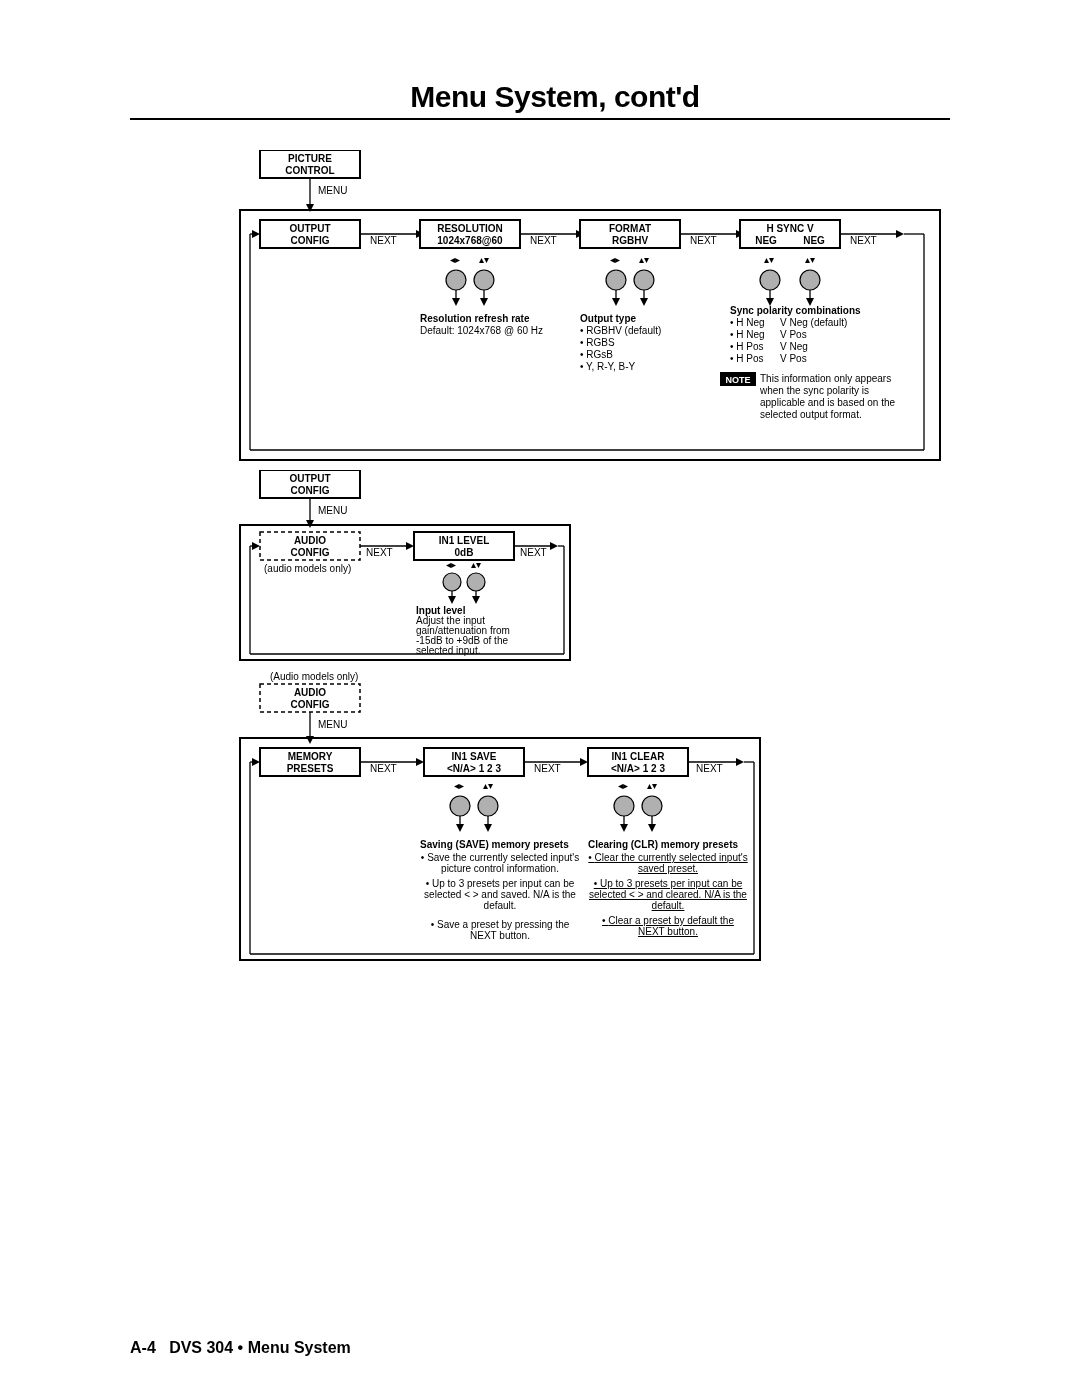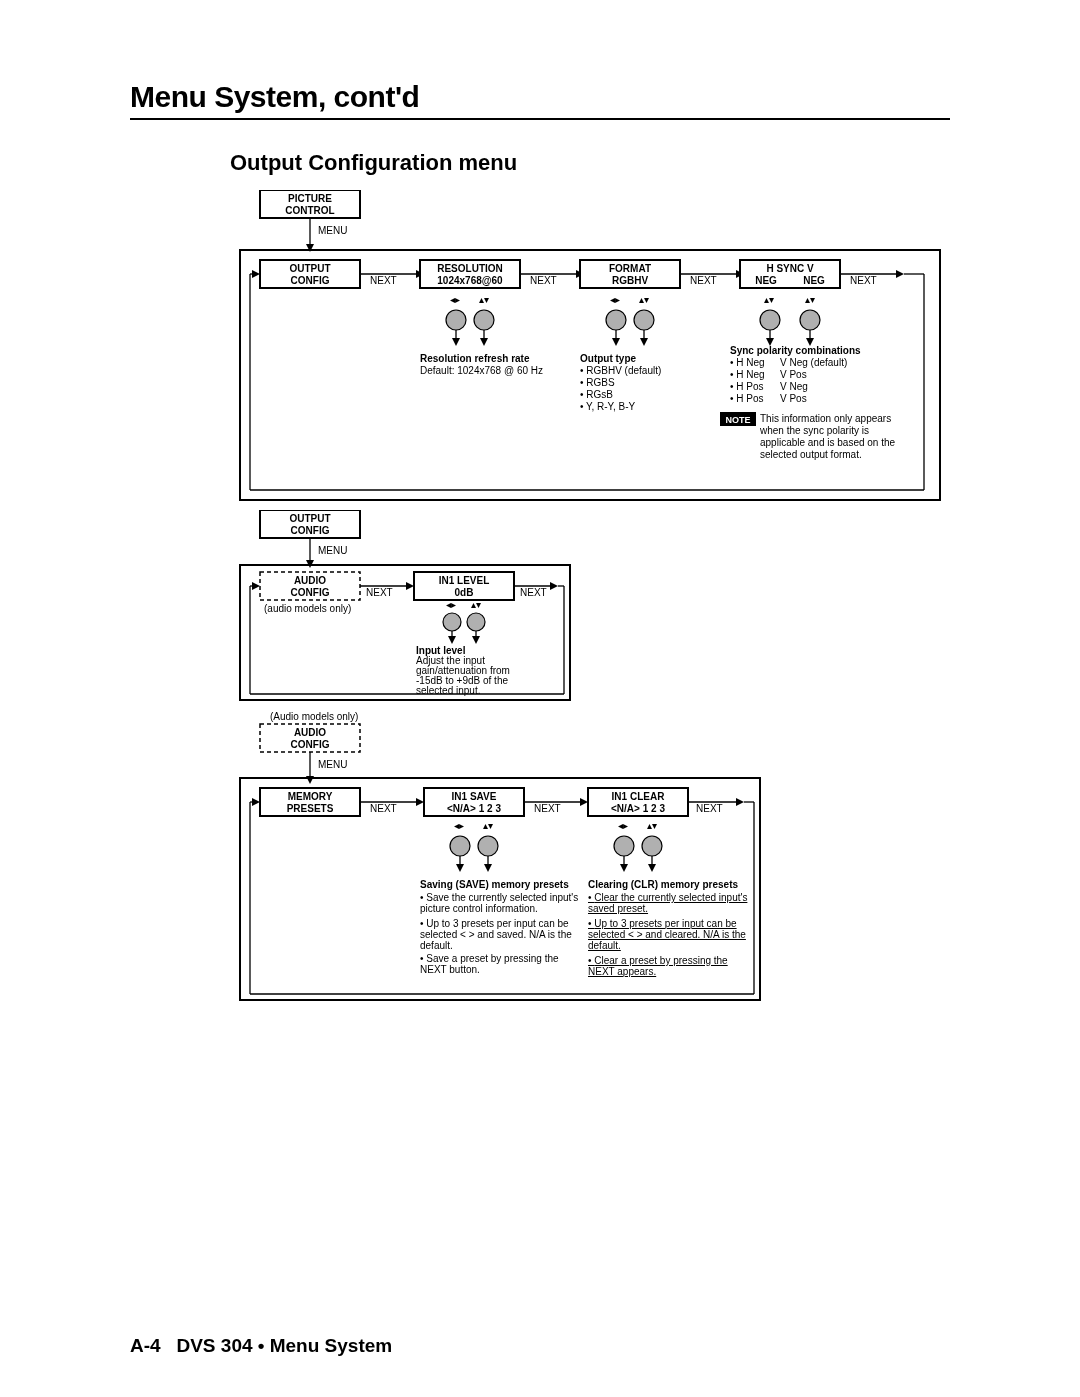--- a/index.html
+++ b/index.html
@@ -7,20 +7,21 @@
     margin: 0; padding: 0;
     width: 1080px; height: 1397px;
     background: #fff;
     font-family: Arial, Helvetica, sans-serif;
     color: #000;
   }
   .page {
     padding: 80px 100px 40px 130px;
     position: relative;
     height: 100%;
+    text-align: center;
   }
   .page-title {
     font-size: 30px;
     font-weight: 800;
     margin: 0 0 4px 0;
     letter-spacing: -0.5px;
   }
   .rule {
     border: none;
     border-top: 2.5px solid #000;
@@ -43,35 +44,34 @@
   .mtxt2 { font: 700 10px Arial; text-anchor: middle; }
   .next { font: 400 10px Arial; }
   .lbl  { font: 400 10px Arial; }
   .lblb { font: 700 10px Arial; }
   .bullet { font: 400 10px Arial; }
   .noteb { fill:#000; }
   .notet { font: 700 9px Arial; fill:#fff; }
   .footer {
     position: absolute;
     bottom: 40px; left: 130px;
-    font-size: 19px;
+    font-size: 16px;
   }
   .footer b { font-weight: 800; }
   .knob-btn { fill:#b0b0b0; stroke:#000; stroke-width:1.2; }
   .arrow { stroke:#000; stroke-width:1.3; fill:none; }
   .arrowhead { fill:#000; }
 </style>
 </head>
 <body>
 
 <div class="page">
   <h1 class="page-title">Menu System, cont'd</h1>
   <hr class="rule">
 
-  <h2 class="section-title">Output Configuration menu</h2>
   <div class="diagram">
     <svg width="720" height="320" viewBox="0 0 720 320">
 
       <rect x="10" y="60" width="700" height="250" class="mbox" fill="none"></rect>
 
       <rect x="30" y="0" width="100" height="28" class="mbox"></rect>
       <text class="mtxt" x="80" y="12"><tspan>PICTURE</tspan></text>
       <text class="mtxt" x="80" y="24"><tspan>CONTROL</tspan></text>
       <line x1="80" y1="28" x2="80" y2="58" class="arrow"></line>
       <polygon class="arrowhead" points="80,62 76,54 84,54"></polygon>
@@ -288,30 +288,30 @@
           <polygon class="arrowhead" points="394,162 390,154 398,154"></polygon>
         <line x1="422" y1="146" x2="422" y2="158" class="arrow"></line>
           <polygon class="arrowhead" points="422,162 418,154 426,154"></polygon>
       </g>
 
       <text class="lblb" x="190" y="178">Saving (SAVE) memory presets</text>
       <foreignObject x="190" y="182" width="160" height="100">
         <div xmlns="http://www.w3.org/1999/xhtml" style="font:10px Arial;">
           <div>• <span>Save the currently selected input's picture control information.</span></div>
           <div style="margin-top:4px;">• <span>Up to 3 presets per input can be selected &lt; &gt; and saved. N/A is the default.</span></div>
-          <div style="margin-top:2px;">• <span>Save a preset by pressing the NEXT button.</span></div>
+          <div style="margin-top:8px;">• <span>Save a preset by pressing the NEXT button.</span></div>
         </div>
       </foreignObject>
 
       <text class="lblb" x="358" y="178">Clearing (CLR) memory presets</text>
       <foreignObject x="358" y="182" width="160" height="100">
         <div xmlns="http://www.w3.org/1999/xhtml" style="font:10px Arial;text-decoration:underline;">
           <div>• <span>Clear the currently selected input's saved preset.</span></div>
           <div style="margin-top:4px;">• <span>Up to 3 presets per input can be selected &lt; &gt; and cleared. N/A is the default.</span></div>
-          <div style="margin-top:4px;">• <span>Clear a preset by pressing the NEXT appears.</span></div>
+          <div style="margin-top:4px;">• <span>Clear a preset by default the NEXT button.</span></div>
         </div>
       </foreignObject>
     </svg>
   </div>
 
   <div class="footer">
     <b>A-4</b>&nbsp;&nbsp;
     <b>DVS 304 • Menu System</b>
   </div>
 </div>

